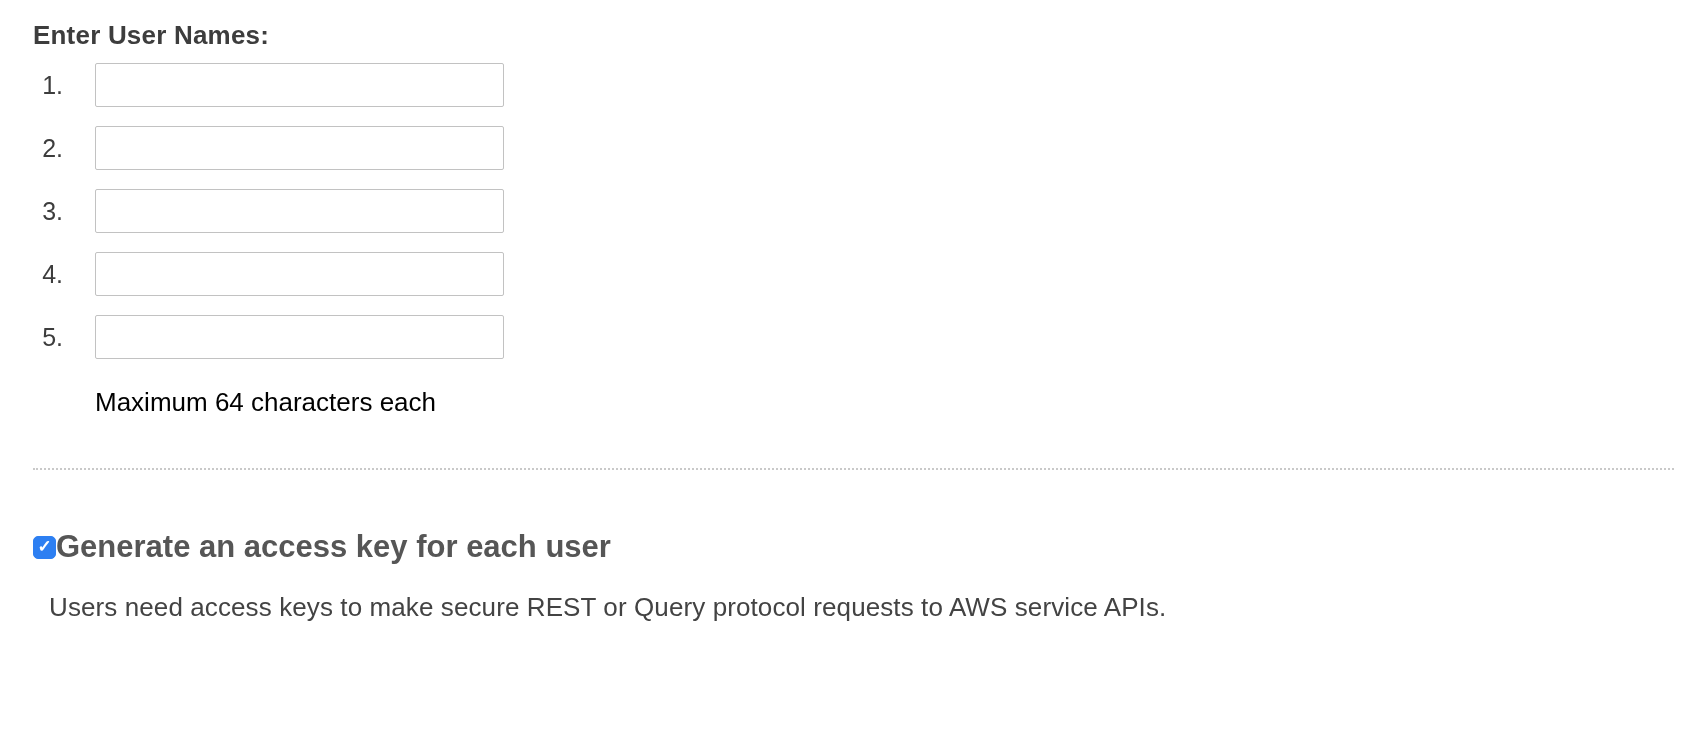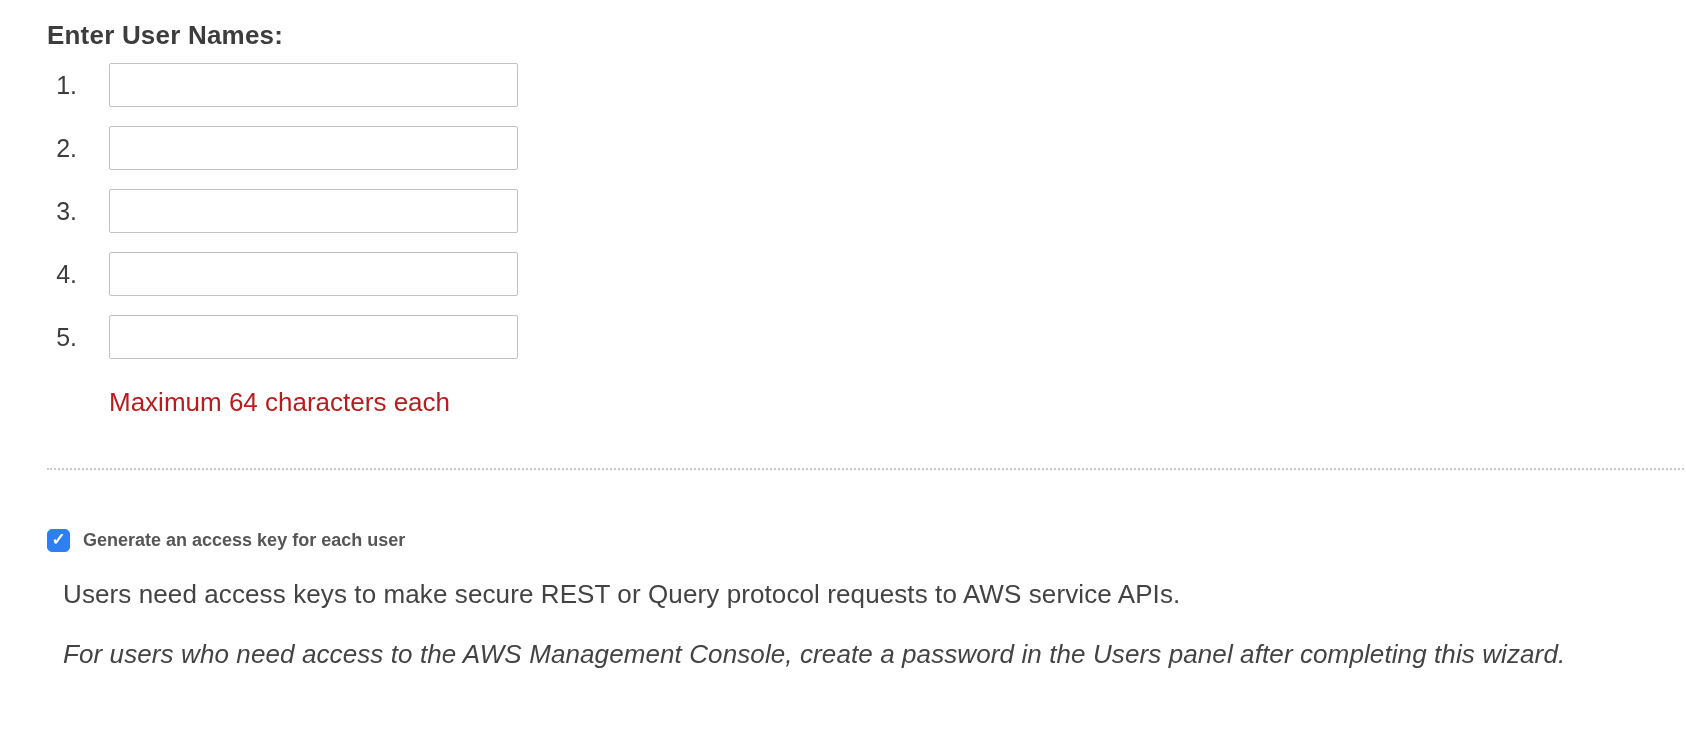--- a/index.html
+++ b/index.html
@@ -6,21 +6,21 @@
   html, body {
     margin: 0;
     padding: 0;
     background: #ffffff;
     font-family: "Liberation Sans", sans-serif;
   }
   .page {
     width: 1686px;
     height: 740px;
     background: #ffffff;
-    padding: 20px 0 0 47px;
+    padding: 20px 0 0 33px;
     overflow: hidden;
   }
   .heading {
     font-size: 26px;
     font-weight: bold;
     color: #3d3d3d;
     margin: 0 0 12px 0;
     letter-spacing: 0.2px;
   }
   .user-rows { }
@@ -45,21 +45,21 @@
     background: #ffffff;
     font-size: 24px;
     color: #3d3d3d;
     padding: 0 12px;
     outline: none;
     font-family: "Liberation Sans", sans-serif;
   }
   .hint {
     margin: 28px 0 0 62px;
     font-size: 26px;
-    color: #b91c1c;
+    color: #000000;
   }
   .divider {
     margin-top: 50px;
     margin-right: 0;
     border: none;
     border-top: 2px dotted #c9c9c9;
     height: 0;
     width: 1641px; 
   }
   .checkbox-row {
@@ -86,22 +86,21 @@
     font-weight: bold;
     line-height: 1;
     transform: translateY(-1px);
   }
   .checkbox.checked {
     background: #2d7ff2;
     border-color: #2d7ff2;
   }
   .checkbox.checked .check { display: block; }
   .checkbox-label {
-    margin-left: 13px;
-    font-size: 18px;
+    font-size: 31px;
     font-weight: bold;
     color: #565656;
     cursor: pointer;
   }
   .desc {
     margin: 27px 0 0 16px;
     font-size: 26px;
     color: #434343;
     letter-spacing: 0.1px;
   }
@@ -146,15 +145,14 @@
 
   <div class="checkbox-row">
     <span class="checkbox checked">
       <span class="check">✓</span>
     </span>
     <span class="checkbox-label">Generate an access key for each user</span>
   </div>
 
   <p class="desc">Users need access keys to make secure REST or Query protocol requests to AWS service APIs.</p>
 
-  <p class="desc italic">For users who need access to the AWS Management Console, create a password in the Users panel after completing this wizard.</p>
 
 </div>
 
 </body></html>

